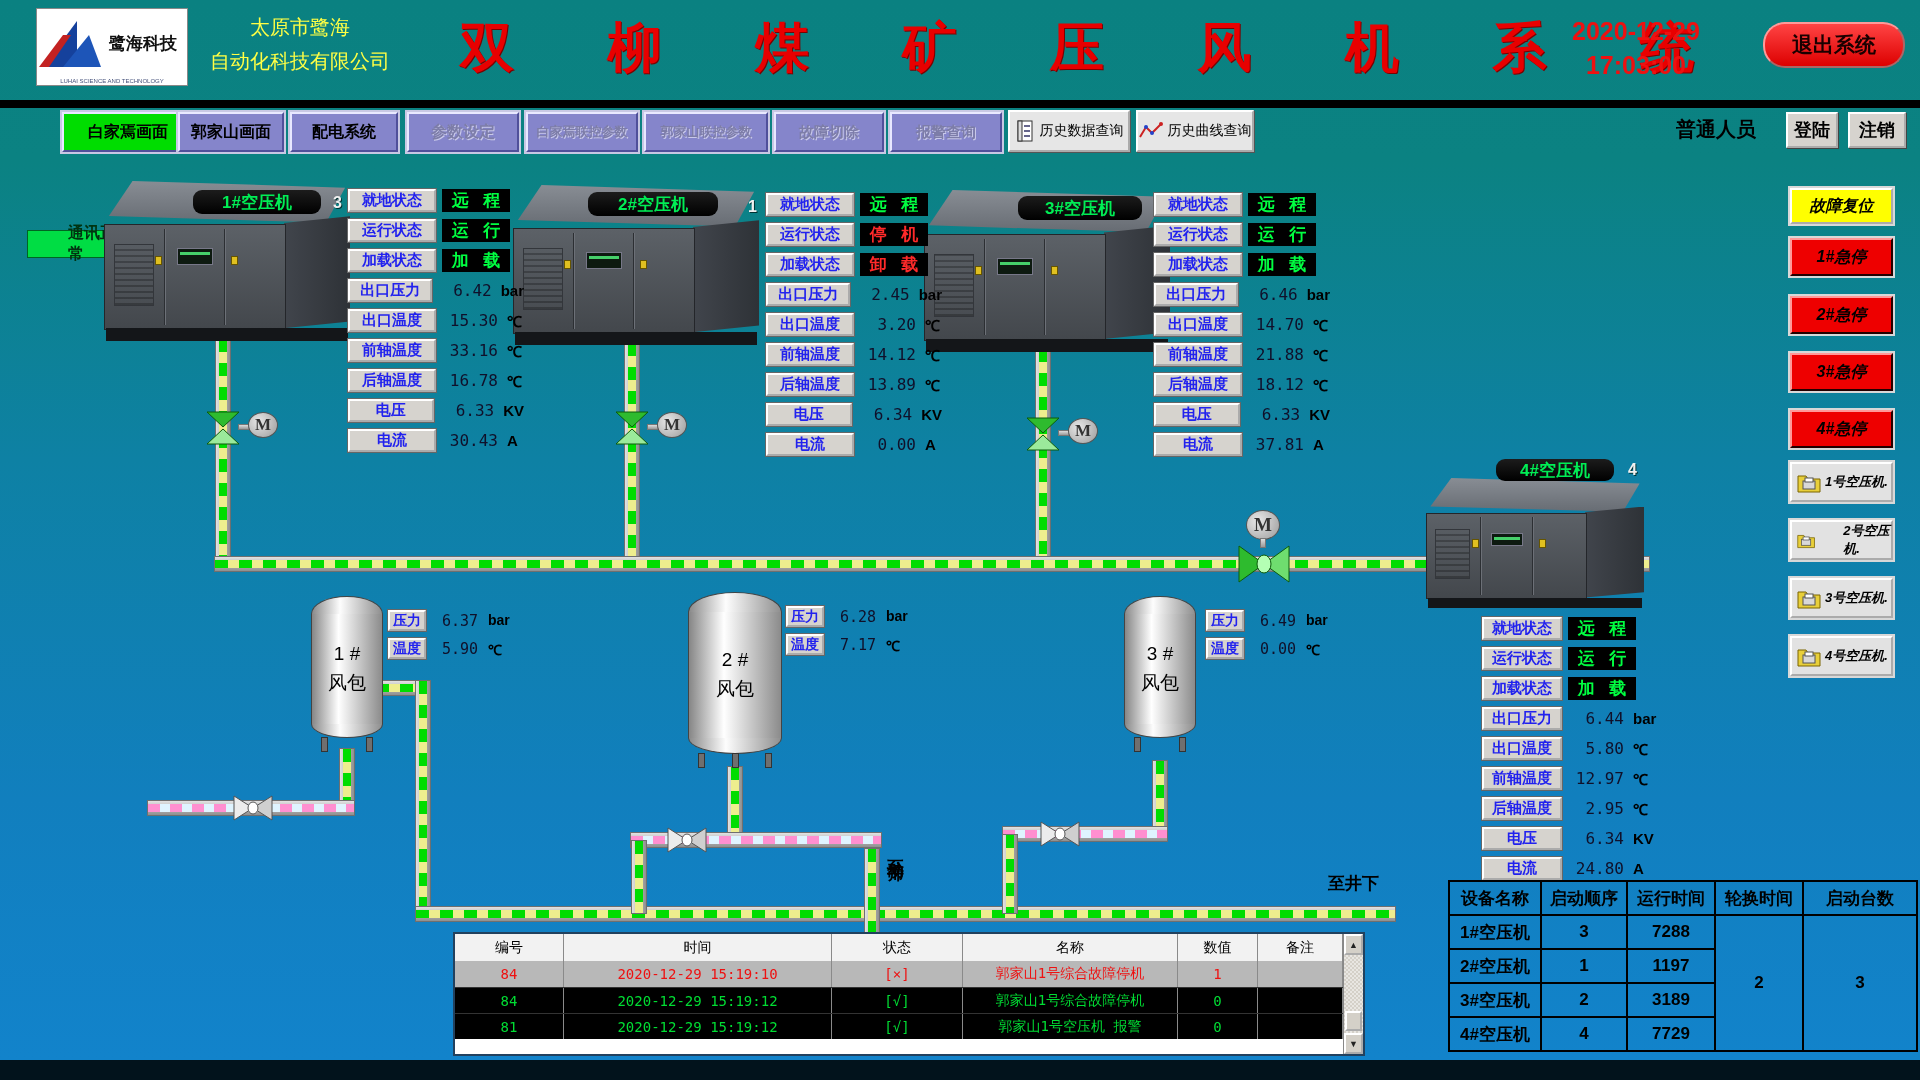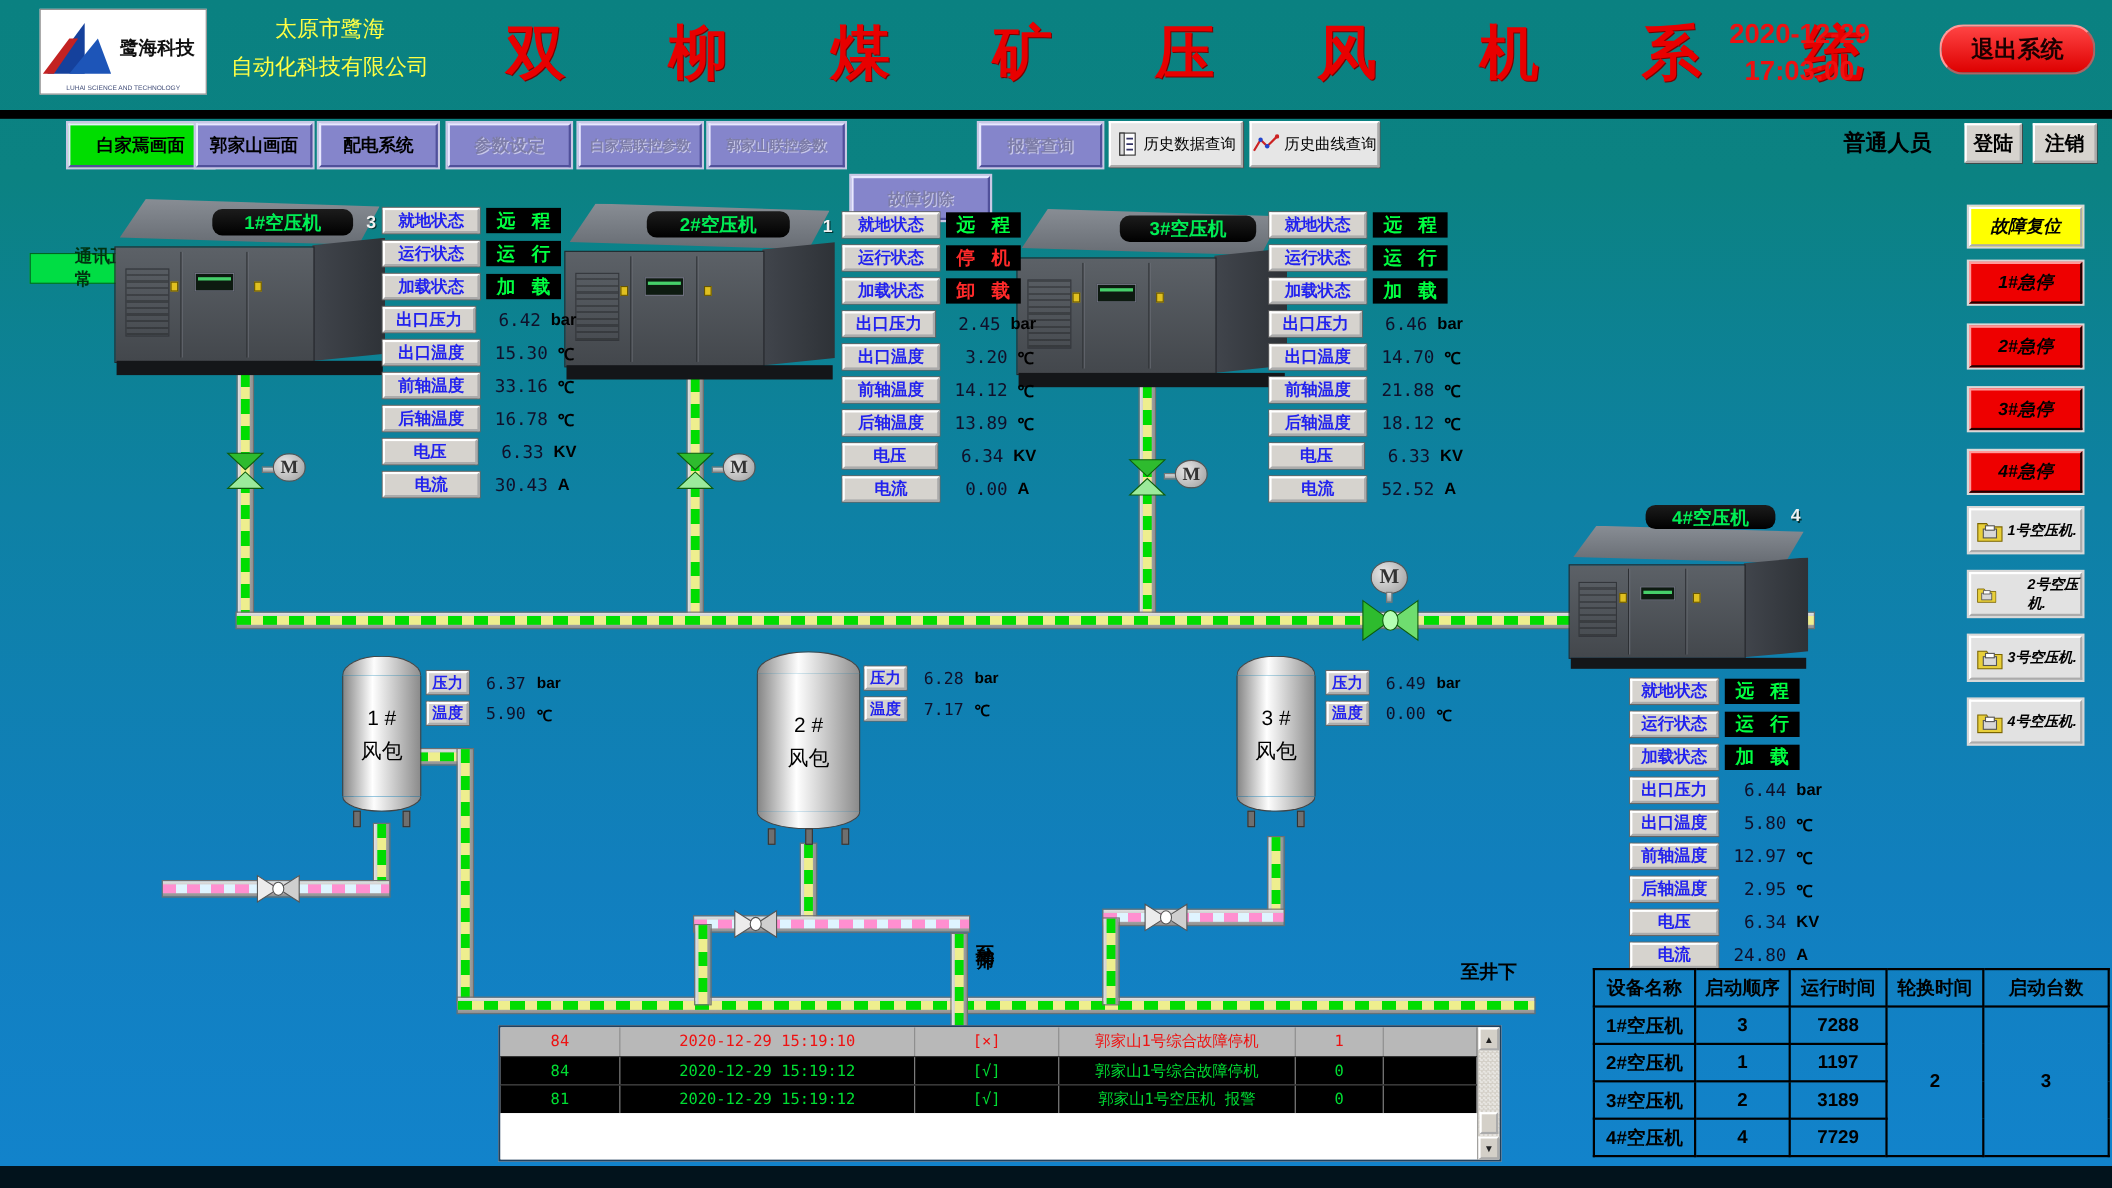--- a/index.html
+++ b/index.html
@@ -141,21 +141,21 @@
   </div>
   <div class="exit-btn">退出系统</div>
   <div class="hdr-black"></div>
 
   <div class="tab active" style="left:62px;width:132px;">白家焉画面</div>
   <div class="tab" style="left:178px;width:106px;">郭家山画面</div>
   <div class="tab" style="left:290px;width:108px;">配电系统</div>
   <div class="tab disabled" style="left:407px;width:112px;">参数设定</div>
   <div class="tab disabled small" style="left:526px;width:112px;">白家焉联控参数</div>
   <div class="tab disabled small" style="left:644px;width:124px;">郭家山联控参数</div>
-  <div class="tab disabled" style="left:774px;width:126px;font-size:15px;margin-top:48px;">故障切除</div>
+  <div class="tab disabled" style="left:774px;width:110px;font-size:15px;">故障切除</div>
   <div class="tab disabled" style="left:890px;width:112px;font-size:15px;">报警查询</div>
 
   <div class="hist-btn" style="left:1008px;width:122px;">
     <svg width="20" height="22" viewBox="0 0 20 22">
       <rect x="3" y="1" width="14" height="20" fill="#fff" stroke="#333"></rect>
       <rect x="3" y="1" width="4" height="20" fill="#ddd" stroke="#333"></rect>
       <line x1="9" y1="6" x2="15" y2="6" stroke="#336" stroke-width="1.5"></line>
       <line x1="9" y1="11" x2="15" y2="11" stroke="#336" stroke-width="1.5"></line>
       <line x1="9" y1="16" x2="15" y2="16" stroke="#336" stroke-width="1.5"></line>
     </svg>
@@ -388,21 +388,21 @@
         <span class="numval">18.12</span>
         <span class="unit">℃</span>
       </div>
     <div class="crow">
         <span class="lbl">电压</span>
         <span class="numval">6.33</span>
         <span class="unit">KV</span>
       </div>
     <div class="crow">
         <span class="lbl">电流</span>
-        <span class="numval">52.52</span>
+        <span class="numval">37.81</span>
         <span class="unit">A</span>
       </div>
   </div>
 
   <div class="cpanel" style="left:1482px;top:617px;">
     <div class="crow">
         <span class="lbl w80">就地状态</span>
         <span class="stateval green">远 程</span>
       </div>
     <div class="crow">
@@ -597,20 +597,28 @@
     <svg width="24" height="22" viewBox="0 0 24 22">
         <path d="M1 5 L9 5 L11 8 L23 8 L23 21 L1 21 Z" fill="#e8cf3a" stroke="#7a6400"></path>
         <rect x="6" y="10" width="12" height="8" fill="#d8d8d8" stroke="#555"></rect>
         <rect x="8" y="7" width="8" height="4" fill="#fff" stroke="#555"></rect>
       </svg>
     <span>4号空压机.</span>
   </div>
 
   <div class="alarm">
     <div class="a-main">
+      <div class="a-row hd">
+        <div>编号</div>
+        <div>时间</div>
+        <div>状态</div>
+        <div>名称</div>
+        <div>数值</div>
+        <div>备注</div>
+      </div>
       <div class="a-row alarm-r">
         <div>84</div>
         <div>2020-12-29 15:19:10</div>
         <div>[×]</div>
         <div>郭家山1号综合故障停机</div>
         <div>1</div>
         <div></div>
       </div>
       <div class="a-row restore-r">
         <div>84</div>

